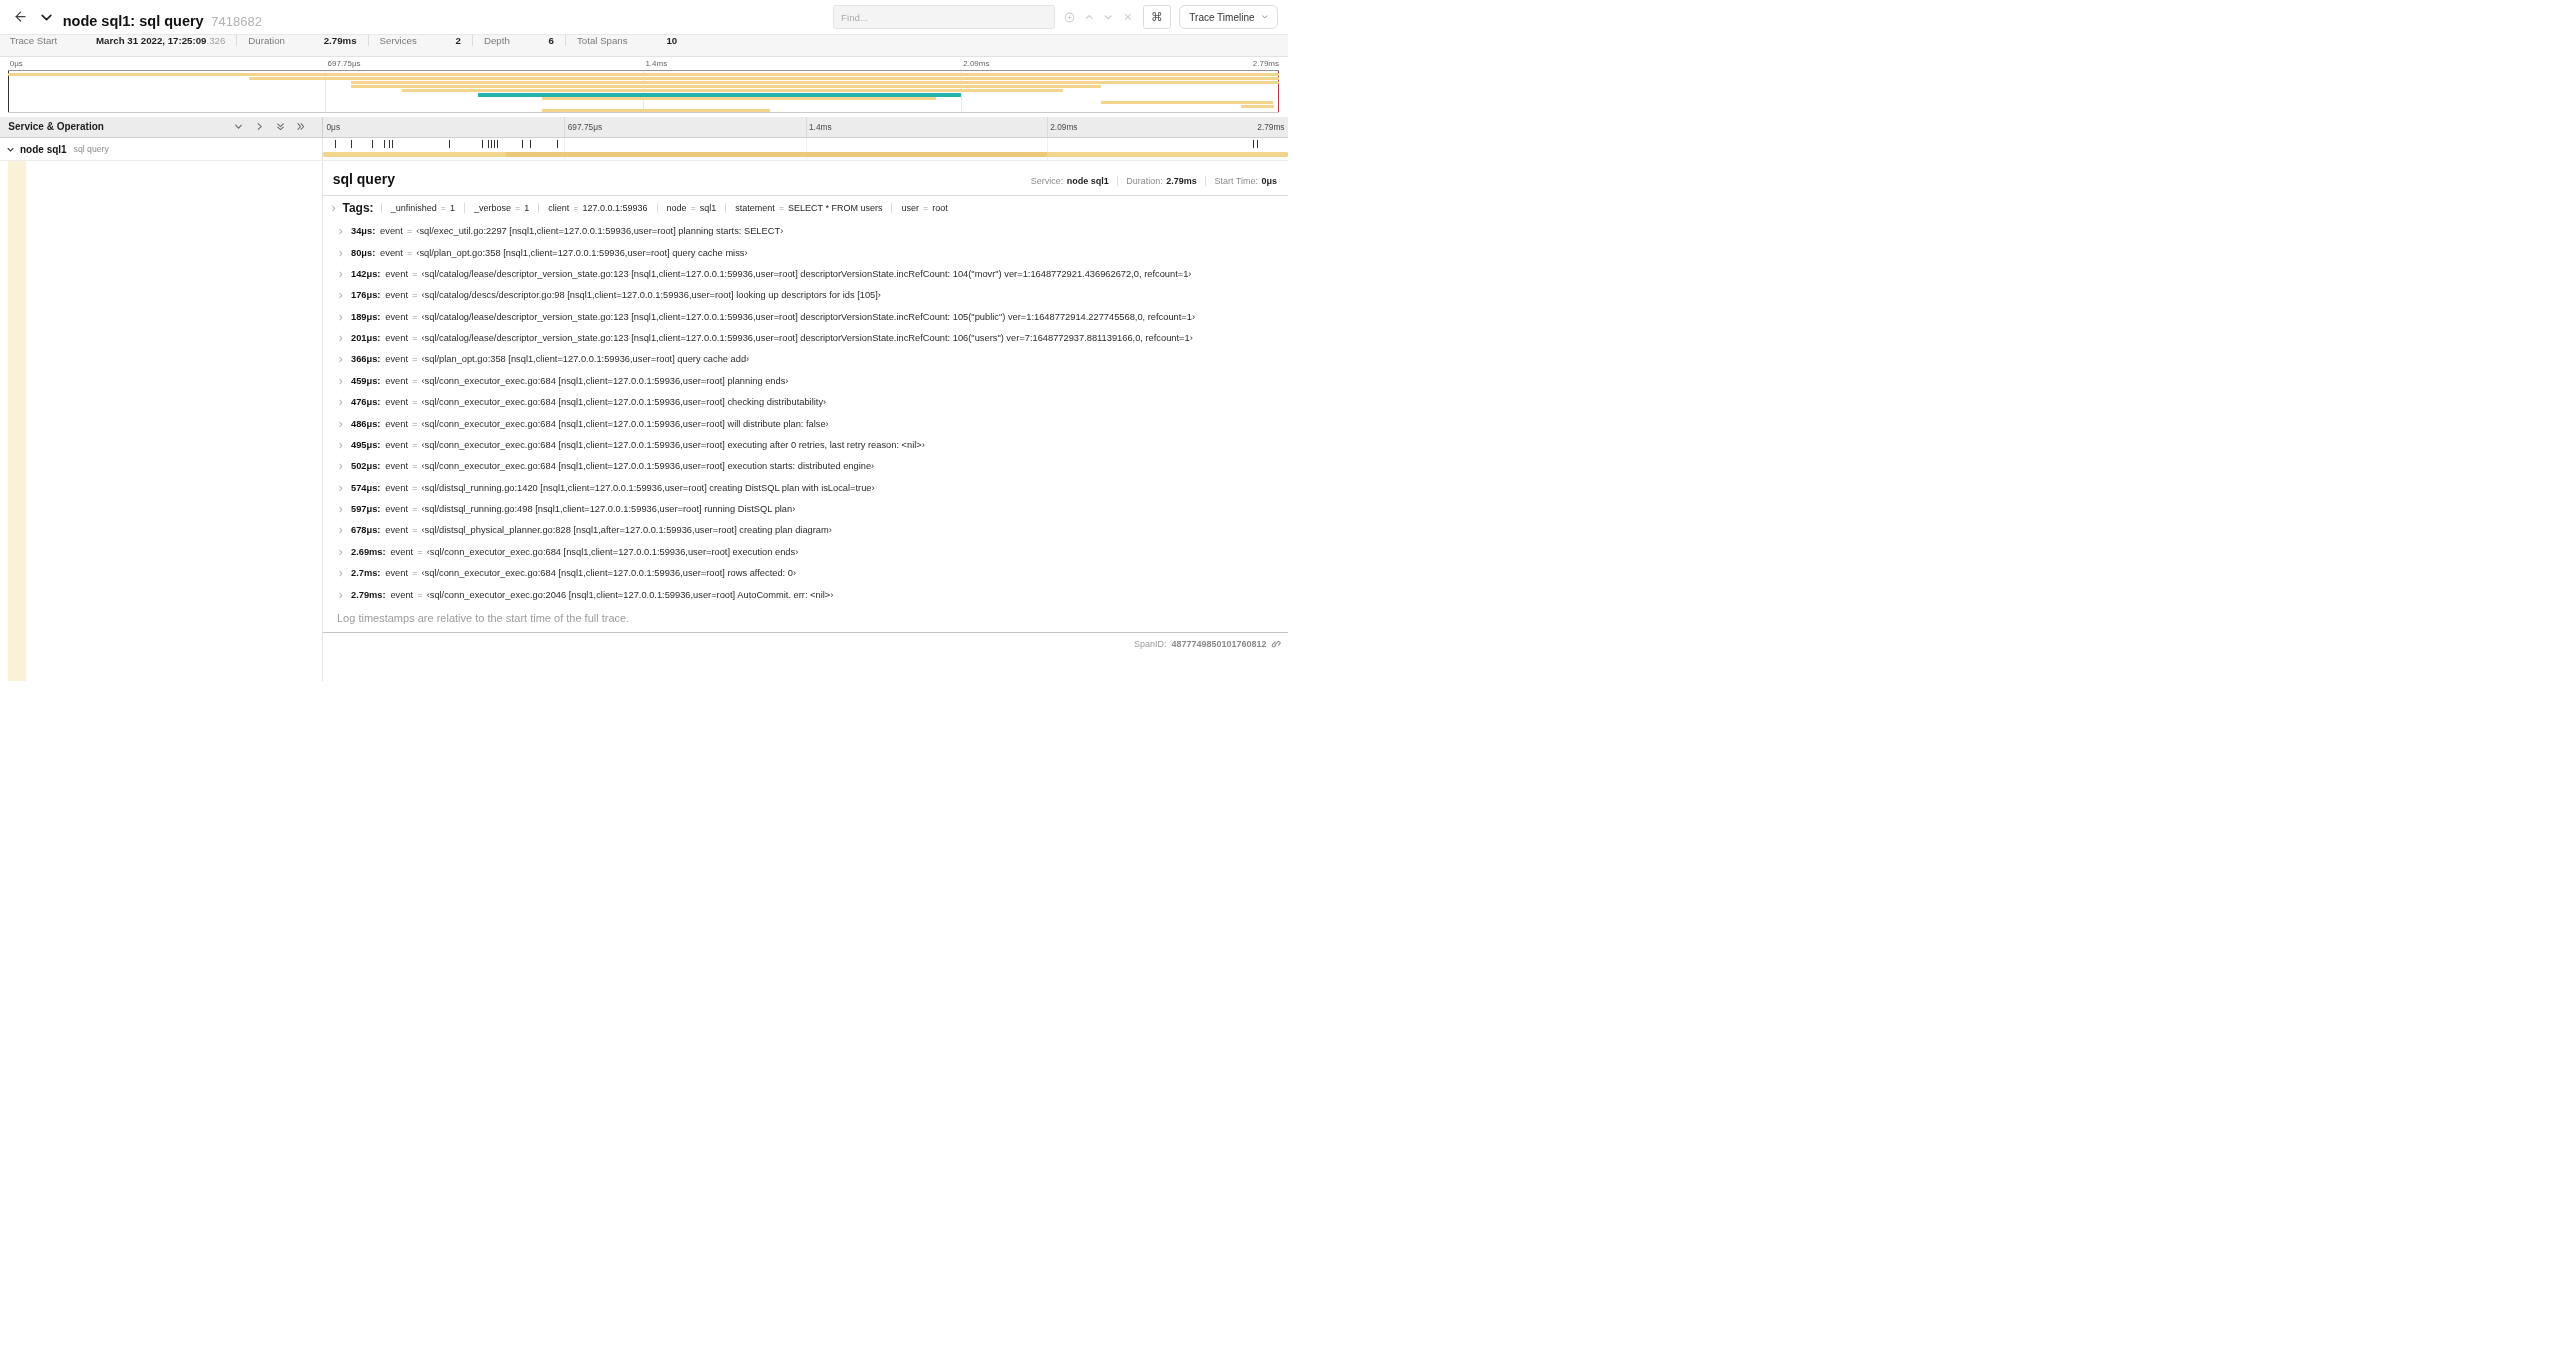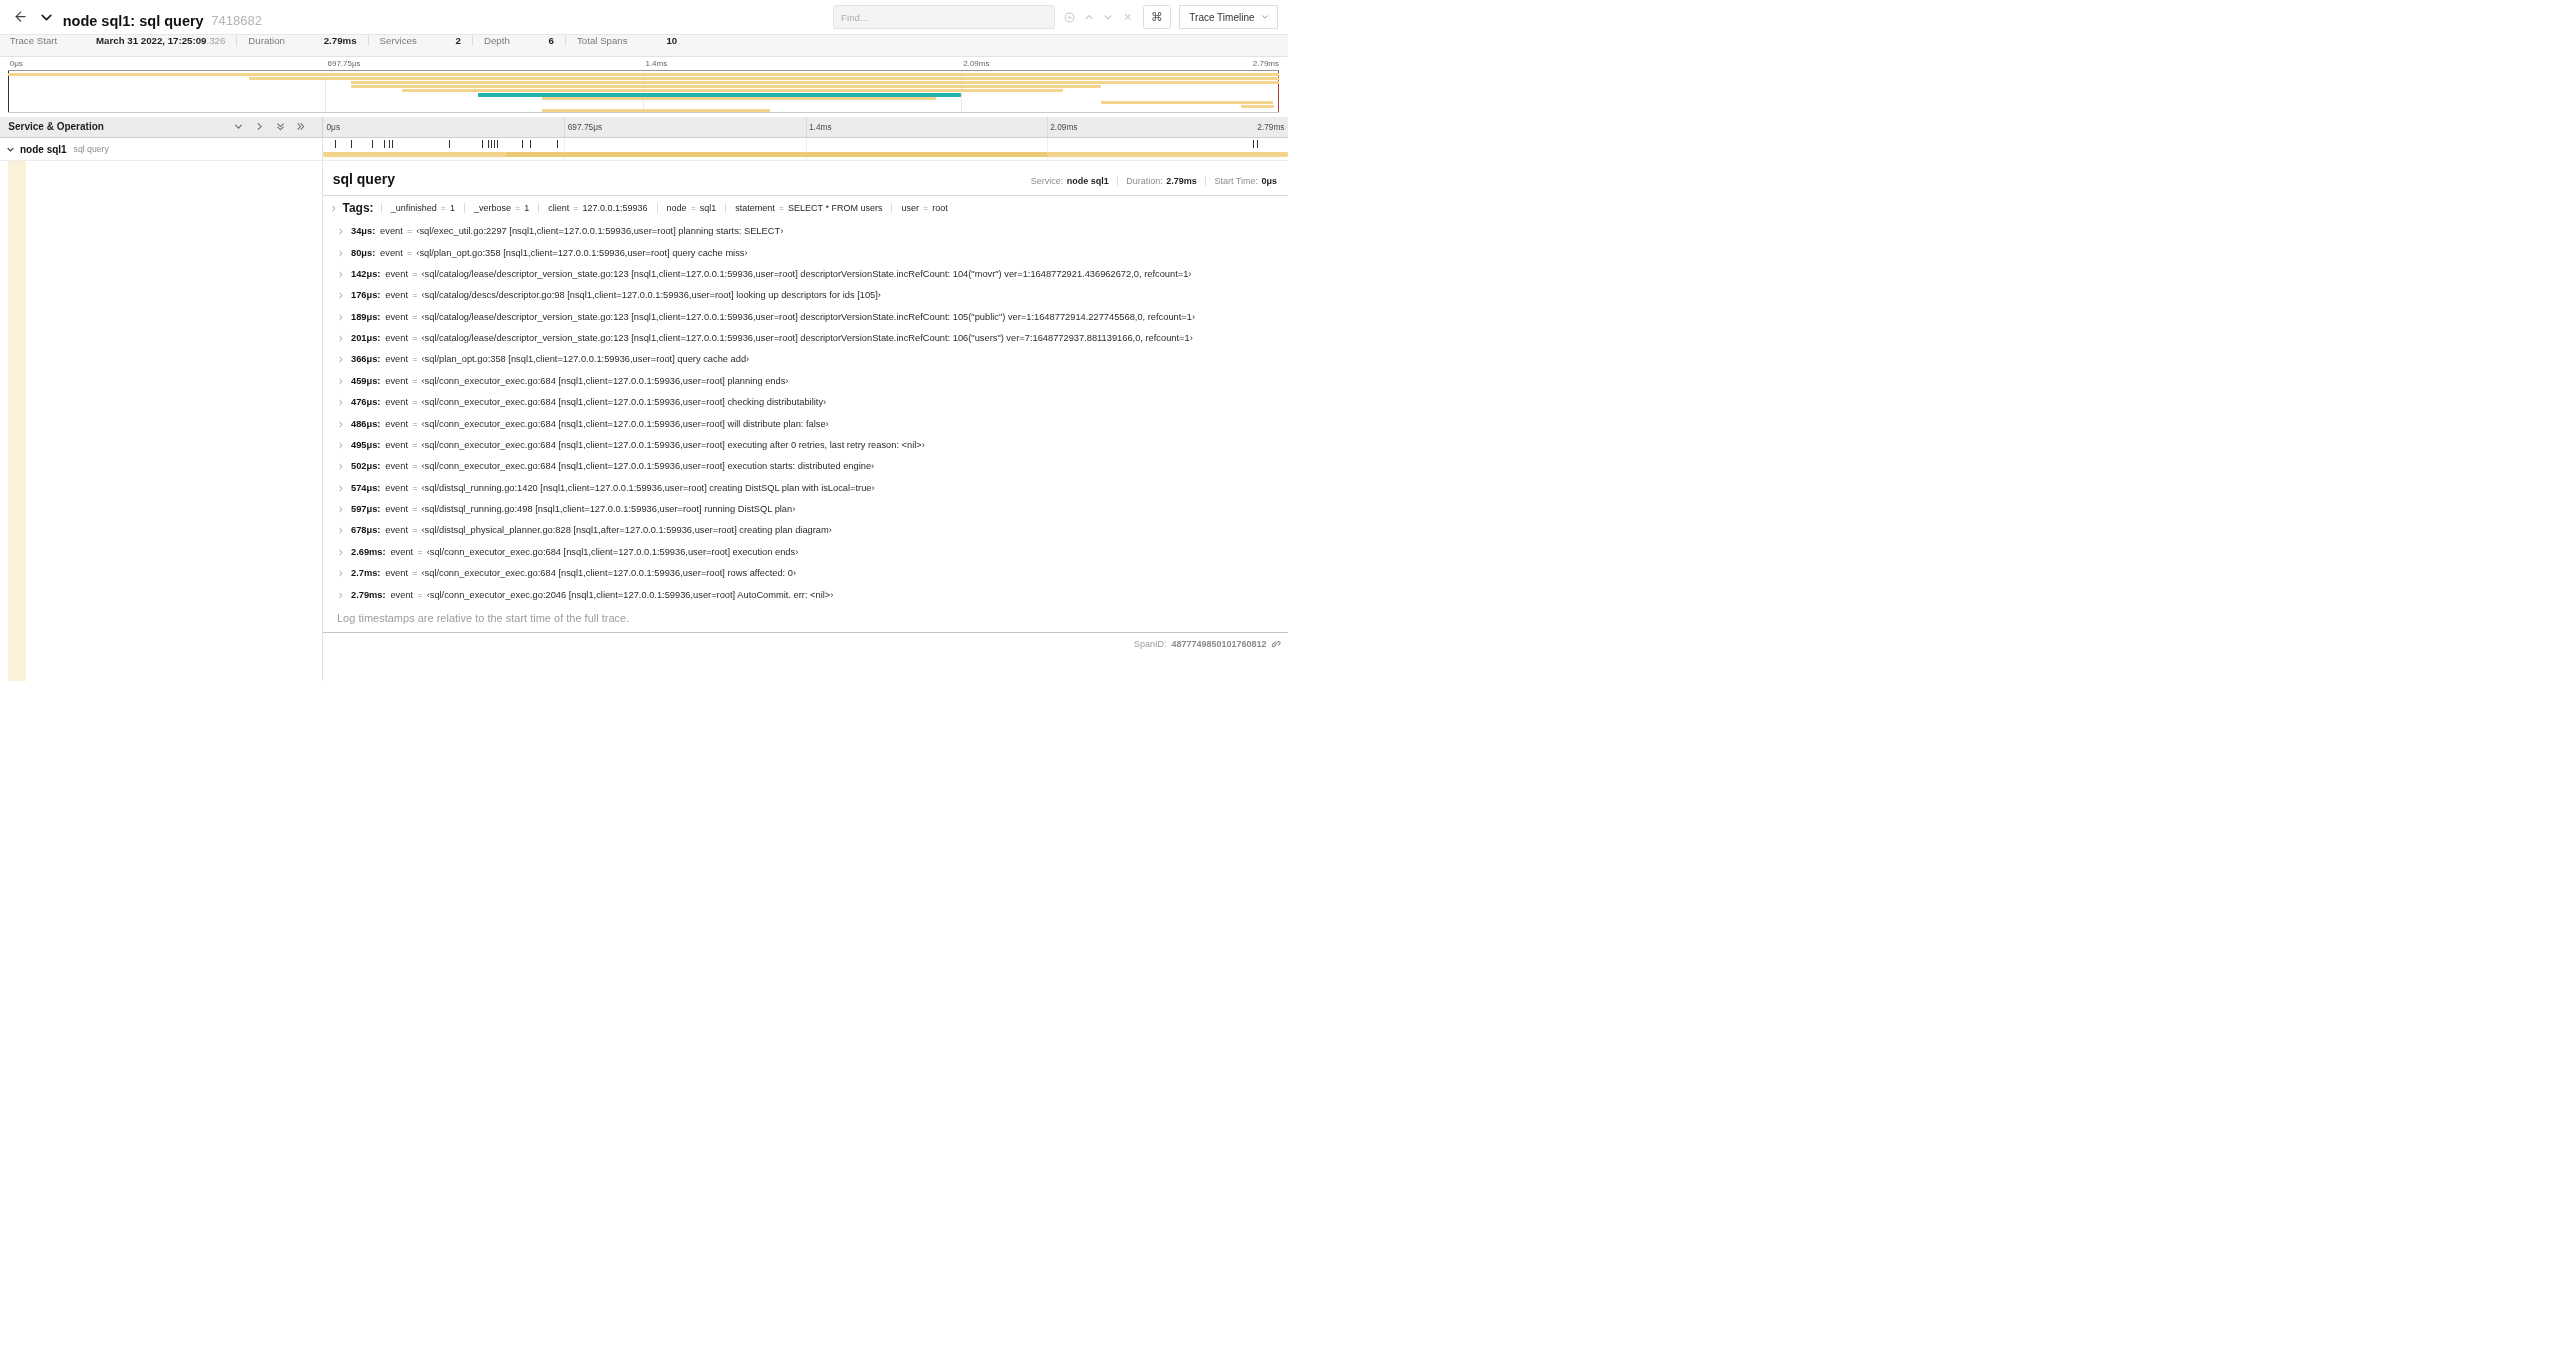--- a/index.html
+++ b/index.html
@@ -6,30 +6,30 @@
   html,body{width:1288px;height:681px;}
   body{font-family:"Liberation Sans","DejaVu Sans",sans-serif;color:#1a1a1a;background:#fff;overflow:hidden;font-size:9.7px;}
   button{font-family:inherit;}
   svg{display:block;}
   .icon-btn{background:none;border:none;cursor:pointer;display:flex;align-items:center;justify-content:center;padding:0;}
 
   
   .app-header{height:35px;display:flex;align-items:center;padding:0 9.7px;gap:5.5px;border-bottom:0.7px solid #e8e8e8;}
   .back-btn{width:22px;height:22px;}
   .title-collapse{margin-left:2.8px;}
-  .trace-title{display:flex;align-items:flex-start;gap:7.6px;margin-left:4.2px;font-weight:normal;margin-top:8px;}
+  .trace-title{display:flex;align-items:flex-end;gap:7.6px;margin-left:4.2px;font-weight:normal;margin-top:8px;}
   .trace-title .t{font-size:14.5px;font-weight:700;color:#111;}
   .trace-title .id{font-size:13px;color:#b3b3b3;font-weight:400;}
   .header-right{margin-left:auto;display:flex;align-items:center;}
   .find-input{width:222px;height:23.5px;background:#f4f4f4;border:0.7px solid #e3e3e3;border-radius:2.8px;padding:0 7.6px;font-size:9.7px;color:#555;outline:none;font-family:inherit;}
   .find-input::placeholder{color:#ababab;}
   .find-icons{display:flex;align-items:center;gap:3.5px;margin:0 7px 0 7px;}
   .find-icons .icon-btn{width:16px;height:16px;color:#cfcfcf;}
   .kbd-btn{width:28px;height:23.5px;border:0.7px solid #dcdcdc;border-radius:2.8px;background:#fff;font-size:11.8px;color:#595959;margin-right:8.3px;cursor:pointer;}
-  .timeline-btn{height:23.5px;border:0.7px solid #dcdcdc;border-radius:0;background:#fff;display:flex;align-items:center;gap:6.2px;padding:0 9px;font-size:10px;color:#333;cursor:pointer;}
+  .timeline-btn{height:23.5px;border:0.7px solid #dcdcdc;border-radius:6px;background:#fff;display:flex;align-items:center;gap:6.2px;padding:0 9px;font-size:10px;color:#333;cursor:pointer;}
 
   
   .trace-info{height:21.5px;background:#f6f6f6;border-bottom:0.7px solid #e2e2e2;display:flex;align-items:flex-start;padding:0 9.7px;font-size:9.7px;}
   .ti-item{padding:0 11px;border-right:0.7px solid #dcdcdc;display:flex;align-items:baseline;white-space:nowrap;}
   .ti-item:first-child{padding-left:0;}
   .ti-item:last-child{border-right:none;}
   .ti-label{color:#7a7a7a;margin-right:4.8px;}
   .ti-value{font-weight:700;color:#1f1f1f;margin-left:34px;}
   .ti-frac{color:#9e9e9e;}
 

